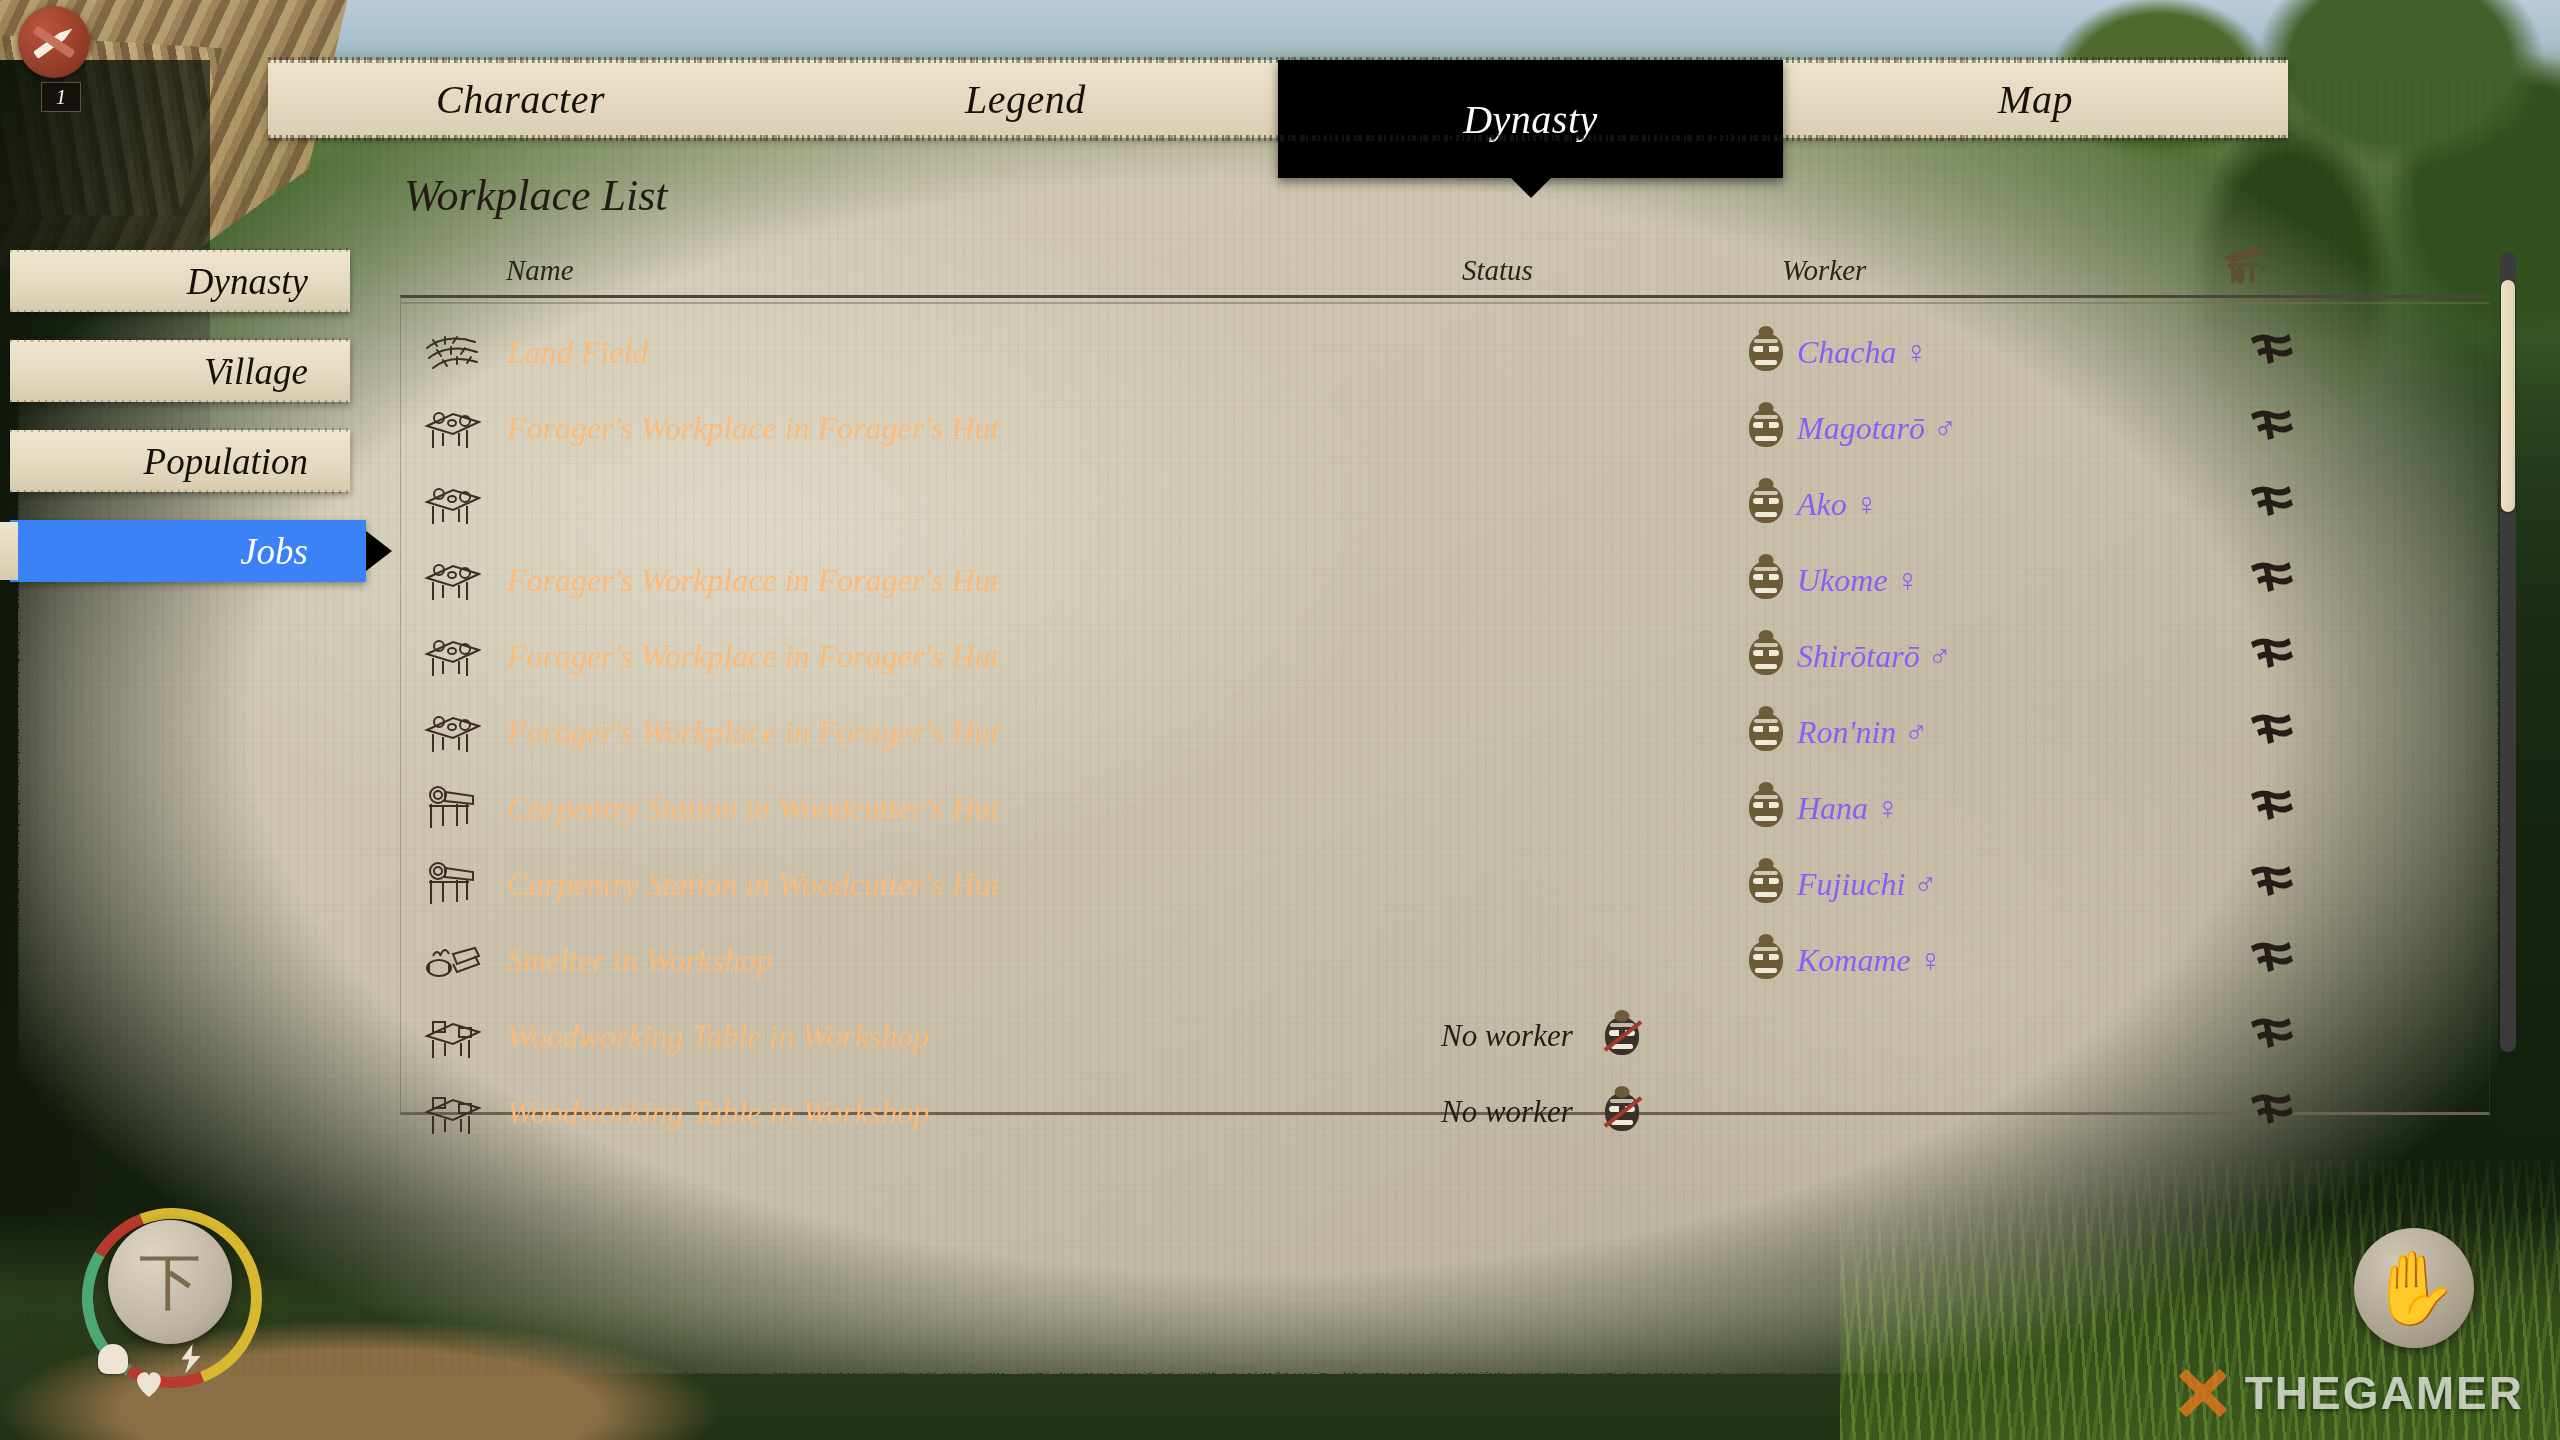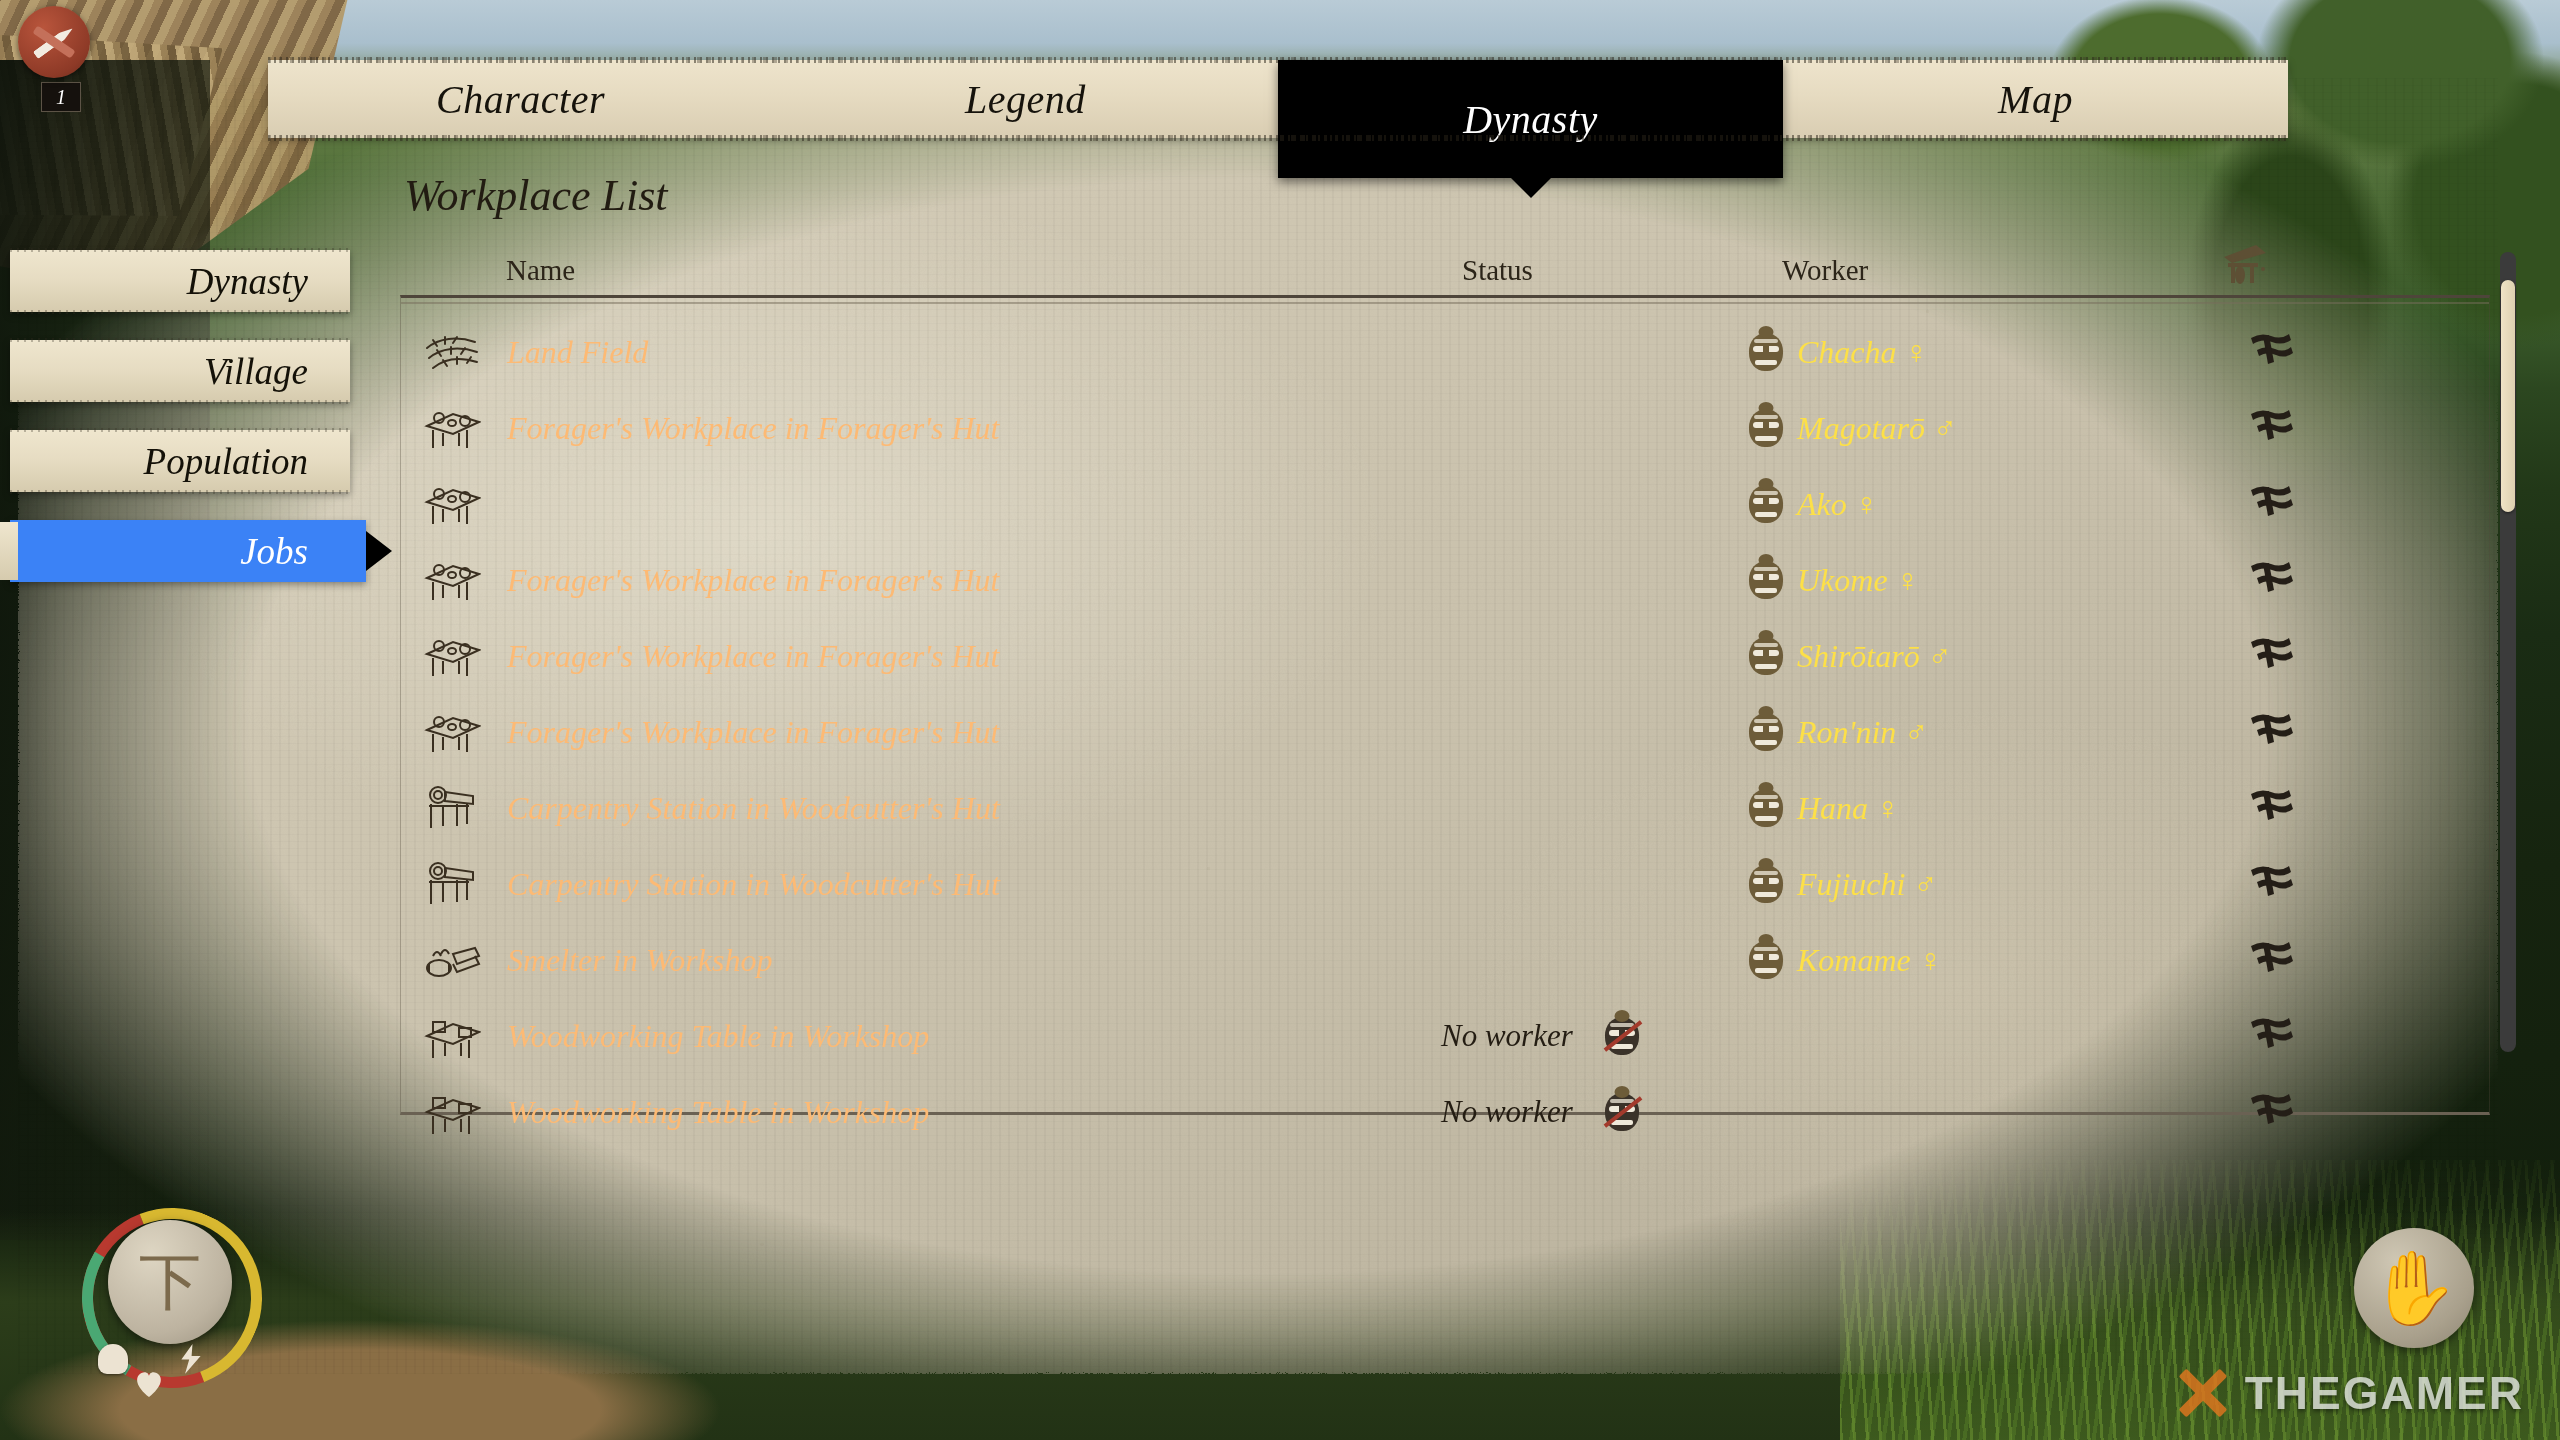--- a/index.html
+++ b/index.html
@@ -193,21 +193,21 @@
   }
 
   
   .content { position: absolute; left: 400px; top: 170px; width: 2090px; }
   .list-title {
     font-family: "Liberation Serif", serif; font-style: italic;
     font-size: 44px; color: #221c12; margin-left: 4px;
   }
   .col-headers {
     position: relative; height: 56px; margin-top: 10px;
-    font-family: "Liberation Serif", serif; 
+    font-family: "Liberation Serif", serif; font-style: italic;
     font-size: 29px; color: #2c2519;
   }
   .col-headers > span { position: absolute; bottom: 0; }
   .ch-name   { left: 106px; }
   .ch-status { left: 1062px; }
   .ch-worker { left: 1382px; }
   .ch-icon   { right: 220px; bottom: -10px; font-size: 0; }
 
   .list-box {
     position: relative; margin-top: 8px;
@@ -235,21 +235,21 @@
   .row-status {
     position: absolute; left: 1040px;
     font-family: "Liberation Serif", serif; font-style: italic;
     font-size: 31px; color: #241d13; display: flex; align-items: center; gap: 32px;
     white-space: nowrap;
   }
   .row-worker {
     position: absolute; left: 1348px;
     display: flex; align-items: center; gap: 14px;
     font-family: "Liberation Serif", serif; font-style: italic;
-    font-size: 32px; color: #fde047; white-space: nowrap;
+    font-size: 32px; color: #8b5cf6; white-space: nowrap;
   }
   .row-right { position: absolute; right: 196px; }
 
   
   .face {
     width: 34px; height: 38px; border-radius: 48% 48% 46% 46%;
     background: #6d5c39; position: relative; flex: none;
   }
   .face::before { 
     content:""; position:absolute; top:-7px; left:50%; transform:translateX(-50%);

